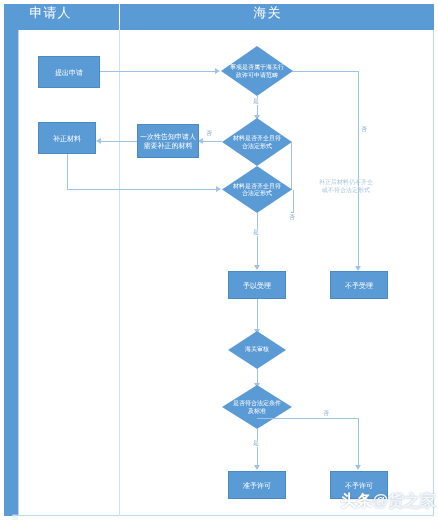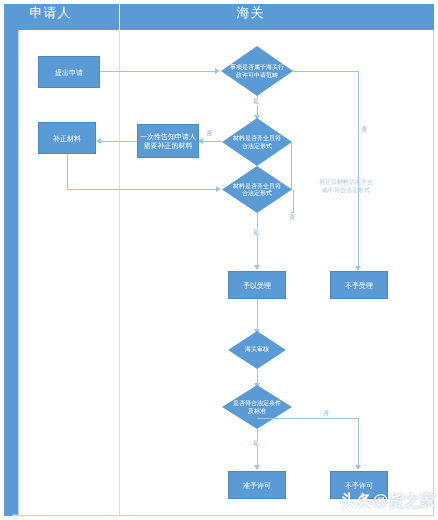--- a/index.html
+++ b/index.html
@@ -63,21 +63,21 @@
     position: absolute;
     top: 0;
     height: 26px;
     line-height: 26px;
     text-align: center;
     color: #ffffff;
     font-size: 13px;
     letter-spacing: 1px;
   }
   .header-cell.applicant { left: 0px;   width: 101px; }
-  .header-cell.customs   { left: 93px; width: 315px; font-family: Liberation Serif, serif; }
+  .header-cell.customs   { left: 110px; width: 315px; font-family: Liberation Serif, serif; }
   .header-divider {
     position: absolute;
     left: 119px;
     top: 4px;
     width: 1px;
     height: 26px;
     background: #ffffff;
   }
   
   .lane-divider {

